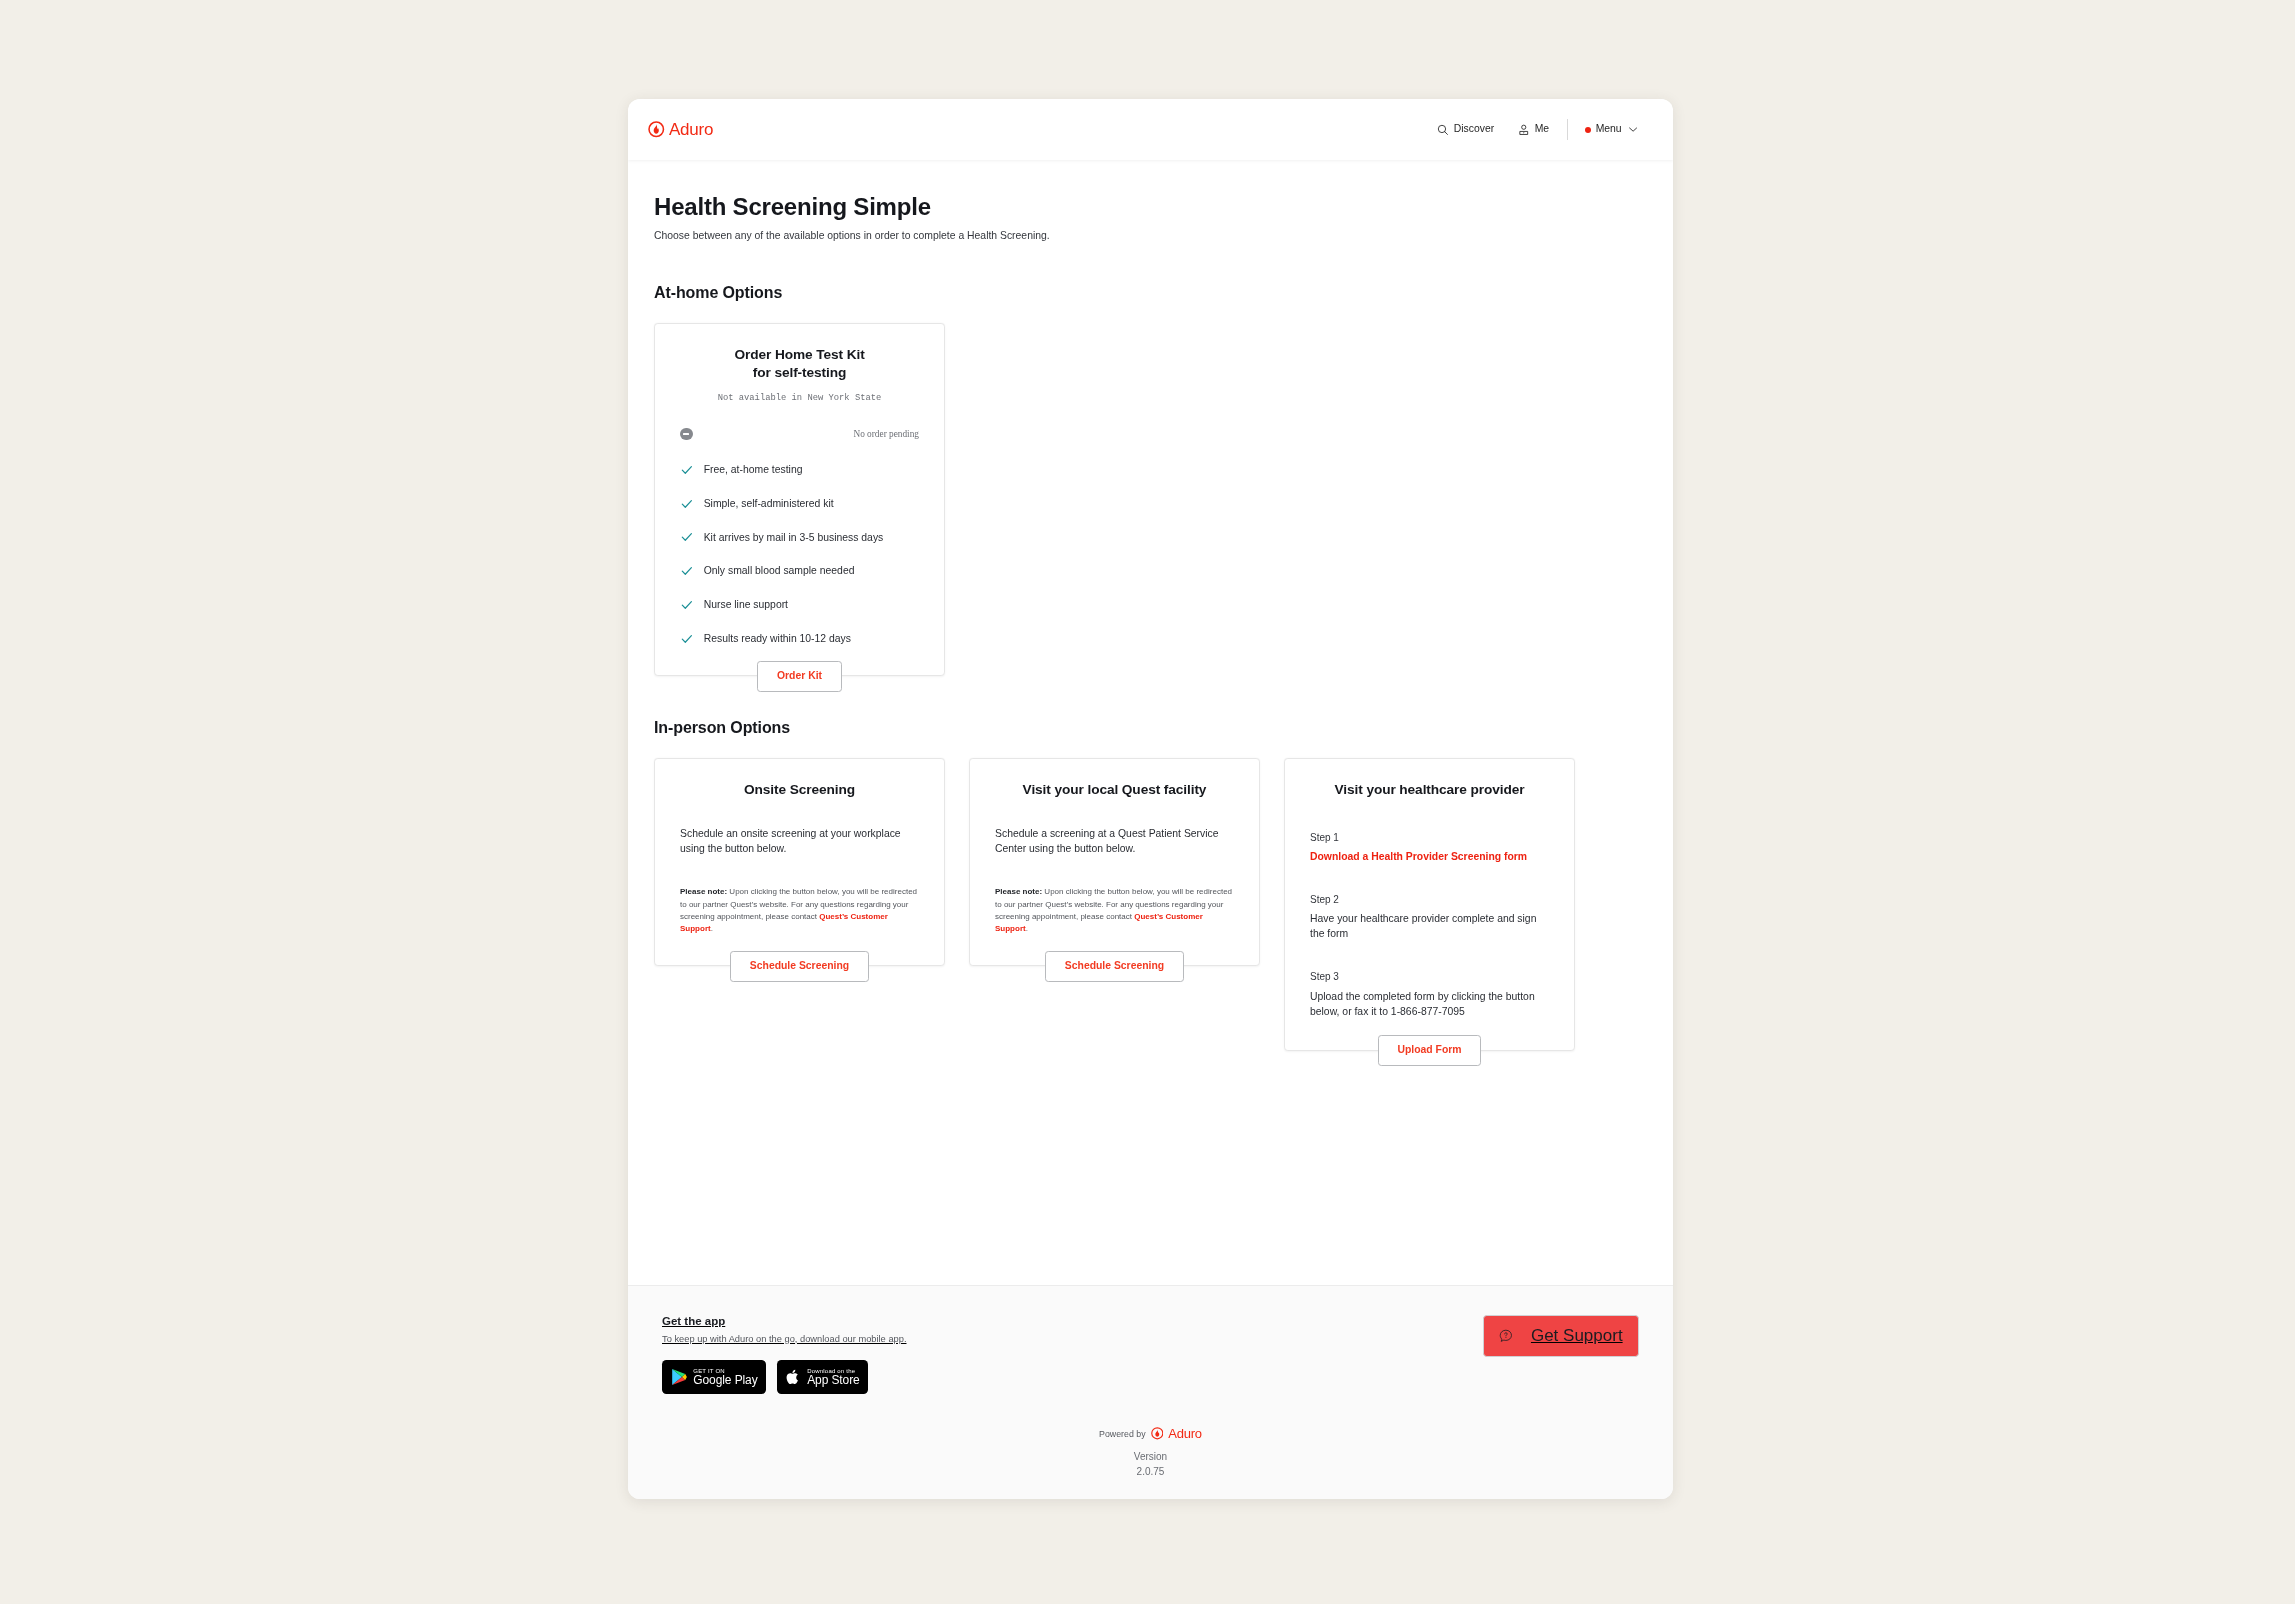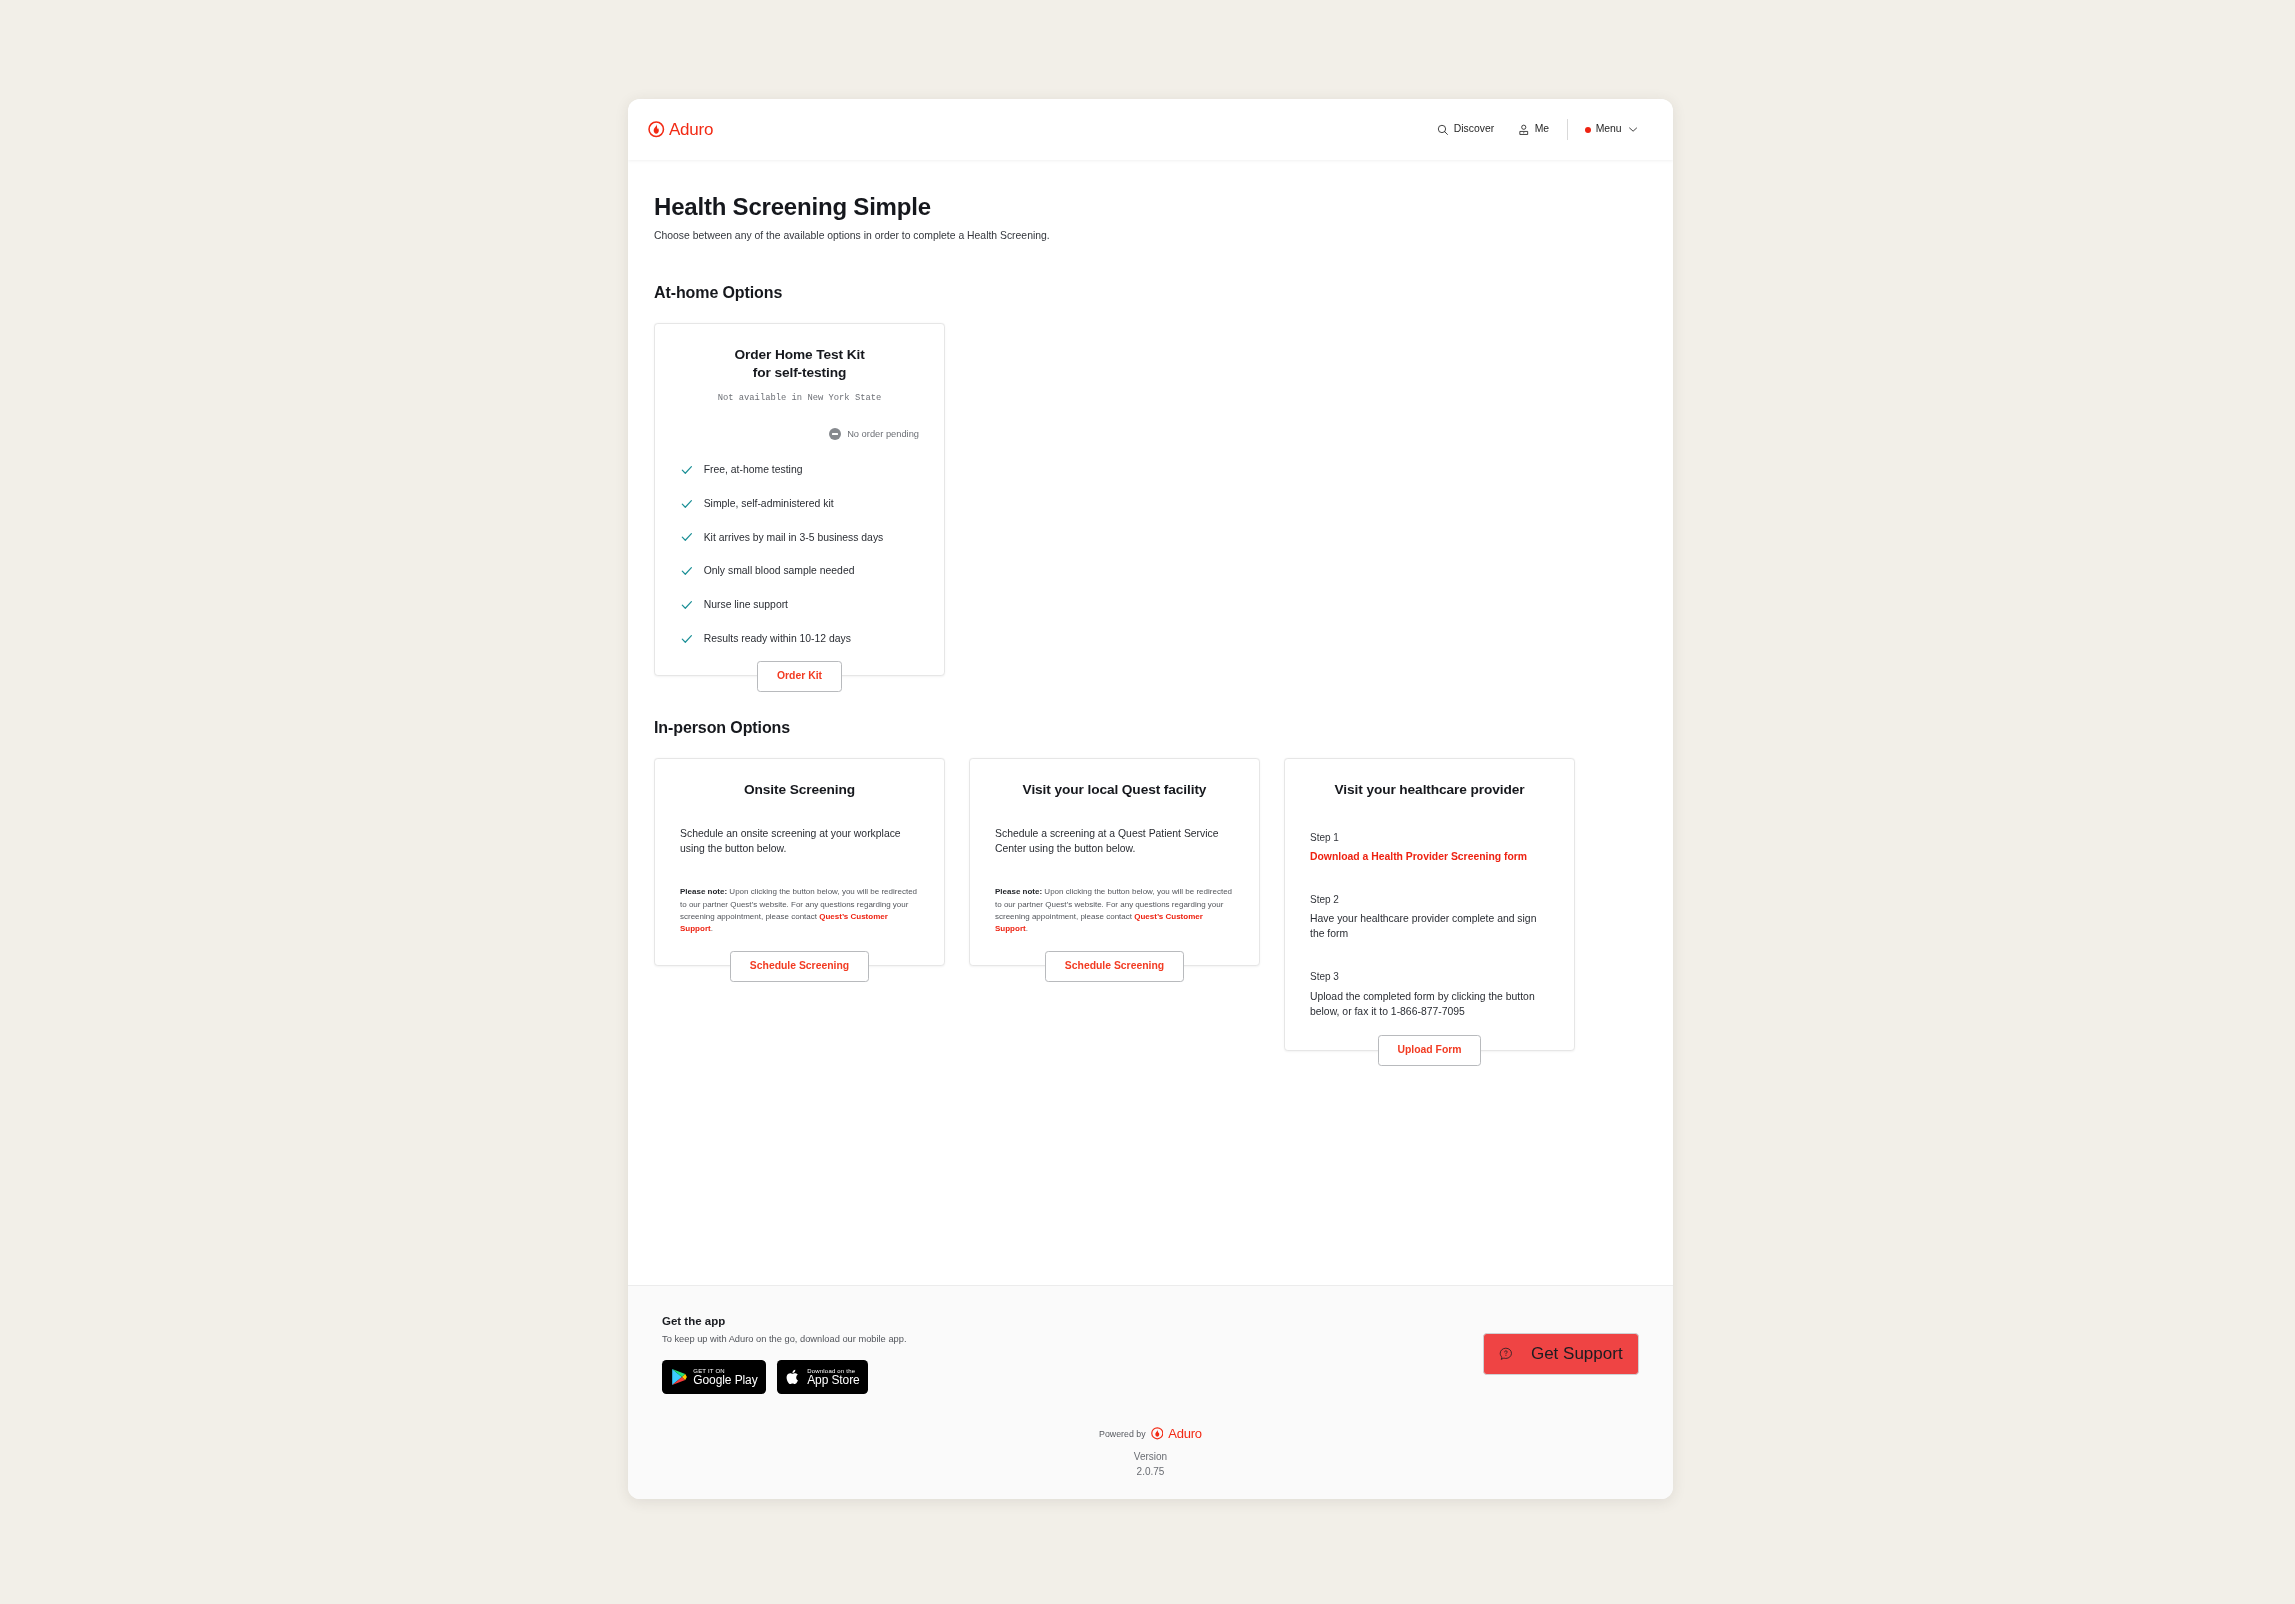--- a/index.html
+++ b/index.html
@@ -117,23 +117,24 @@
   .card-note {
     font-size: 8.8px;
     color: #6d7076;
     text-align: center;
     margin-top: 10px;
     font-family: Liberation Mono, monospace;
   }
   .pending-row {
     display: flex;
     align-items: center;
-    justify-content: flex-end;
+    justify-content: space-between;
     gap: 6px;
     margin-top: 25px;
+    font-family: Liberation Serif, serif;
   }
   .pending-icon {
     width: 12.6px; height: 12.6px; border-radius: 50%;
     background: #86898e;
     display: flex; align-items: center; justify-content: center;
   }
   .pending-icon i {
     display: block; width: 6px; height: 1.6px; background: #fff; border-radius: 0.5px;
   }
   .pending-text { font-size: 9.3px; color: #6d7076; }
@@ -213,21 +214,22 @@
     position: absolute;
     left: 0; right: 0; bottom: 0;
     height: 214px;
     background: #fafafa;
     border-top: 0.5px solid #ececec;
     padding: 28.5px 34px 0 34px;
   }
   .footer-top {
     display: flex;
     justify-content: space-between;
-    align-items: center;
+    align-items: flex-start;
+    text-decoration: underline;
   }
   .get-app-title {
     font-size: 11.5px; font-weight: bold; color: #1a1c21;
   }
   .get-app-sub {
     font-size: 9.3px; color: #52555b; margin-top: 7.1px;
   }
   .badges { display: flex; gap: 11px; margin-top: 16.5px; }
   .badge {
     height: 34px; border-radius: 4.4px; background: #000;

